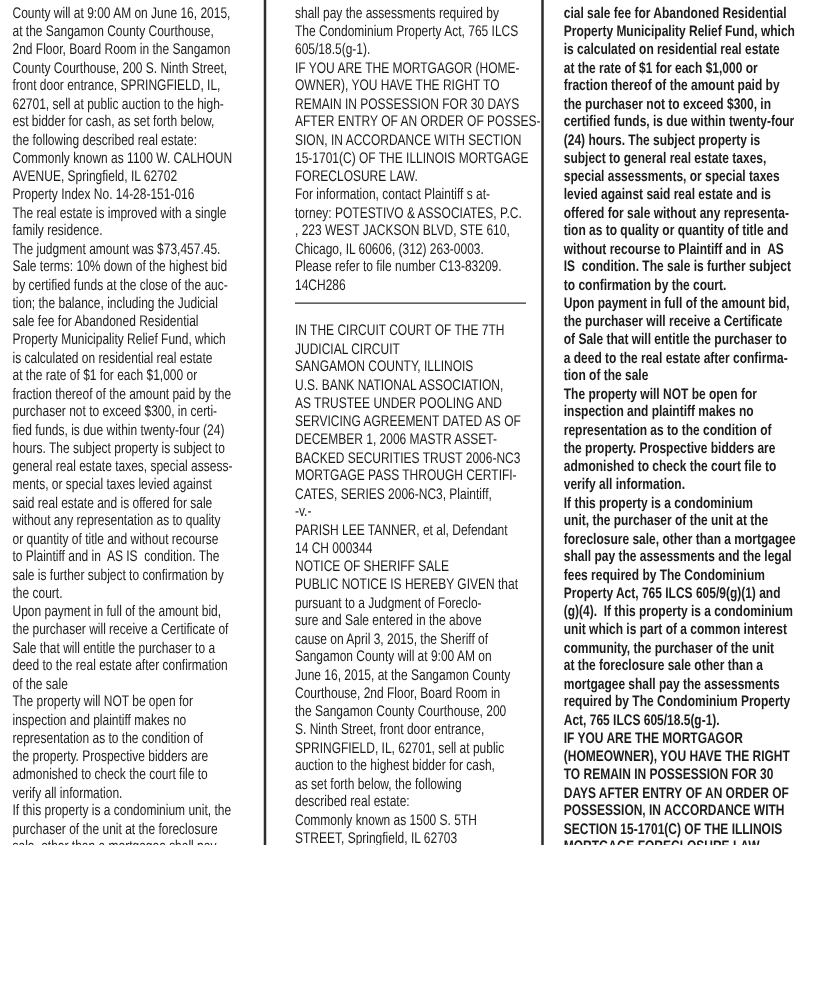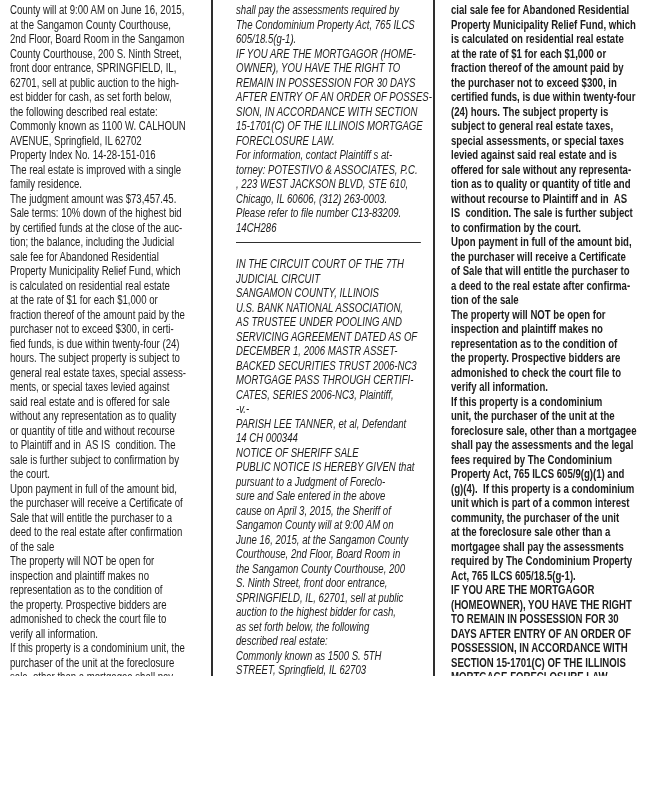--- a/index.html
+++ b/index.html
@@ -16,21 +16,21 @@
     overflow: hidden;
   }
   .sheet {
     position: absolute; left: 0; top: 0;
     width: 658px; height: 676px;
     background: var(--paper);
     overflow: hidden;
   }
   .col { position: absolute; top: 3px; }
   .col-1 { left: 10px;  width: 202px; }
-  .col-2 { left: 236px; width: 186px; font-style: italic; }
+  .col-2 { left: 236px; width: 186px; }
   .col-3 { left: 451px; width: 192px; font-weight: bold; }
   .scale {
     transform: scaleX(0.78);
     transform-origin: 0 0;
     width: 260px;
   }
   .txt {
     white-space: pre;
     font-size: 12.3px;
     line-height: 14.5px;

